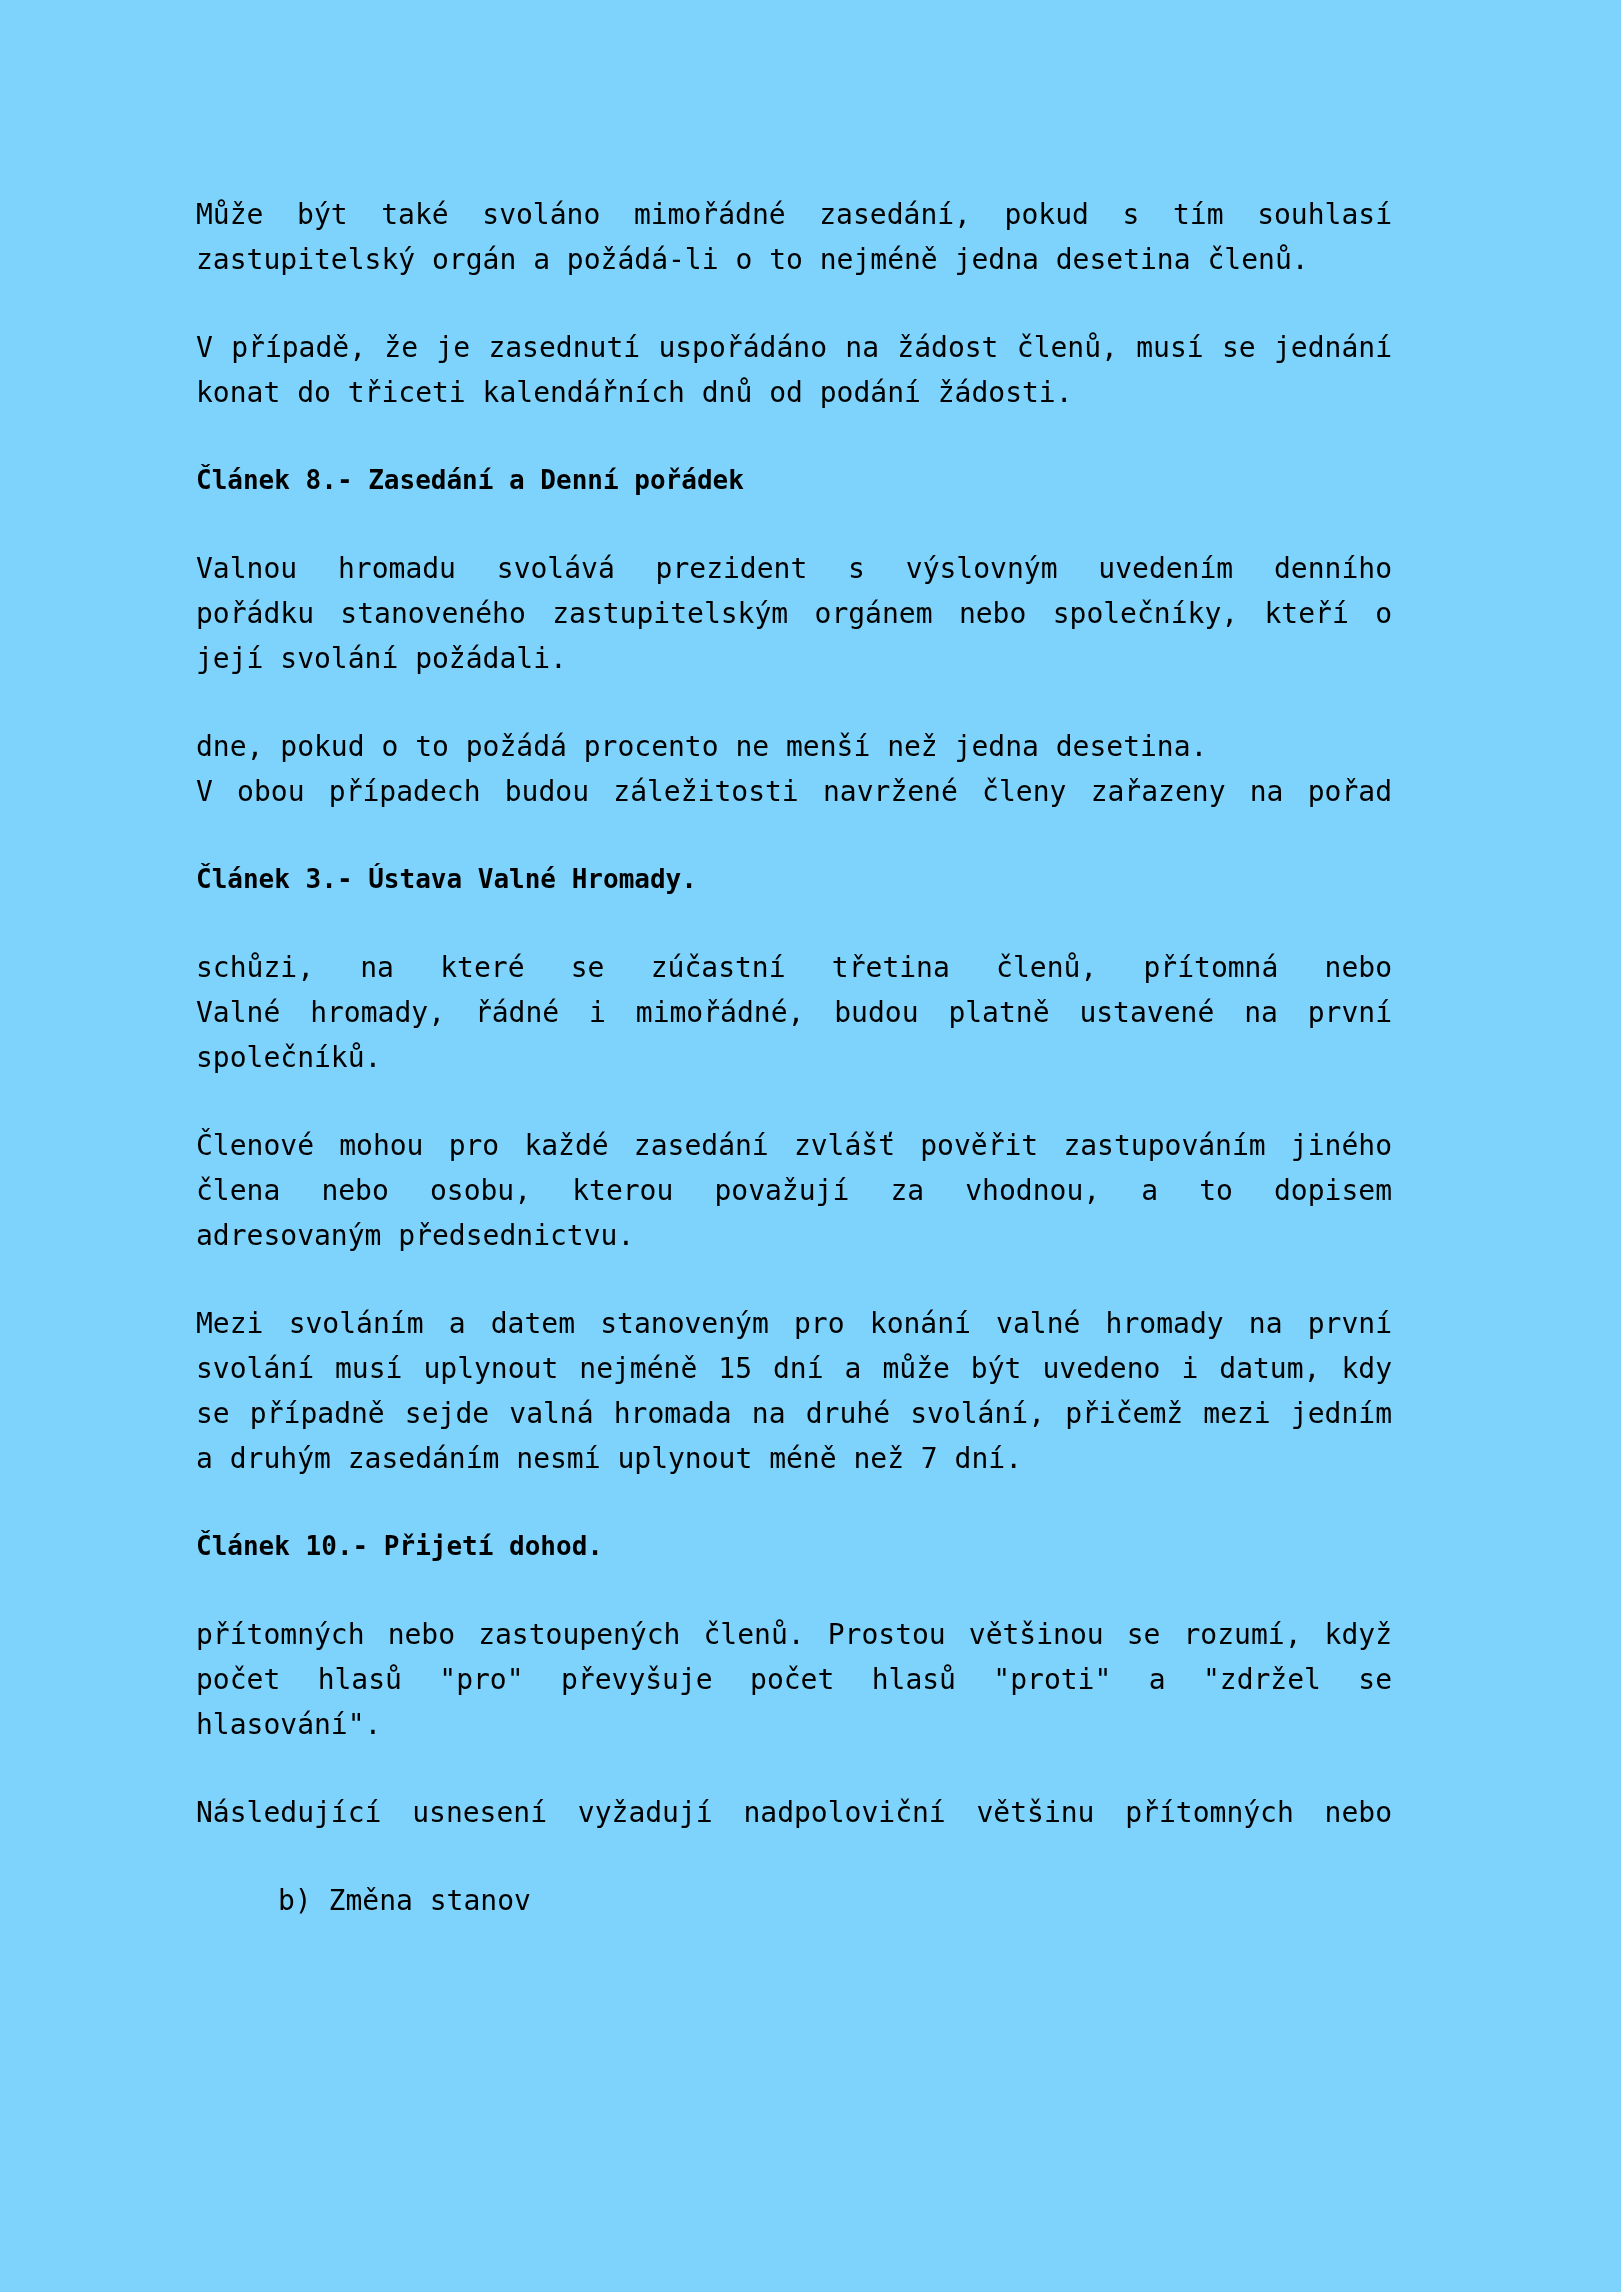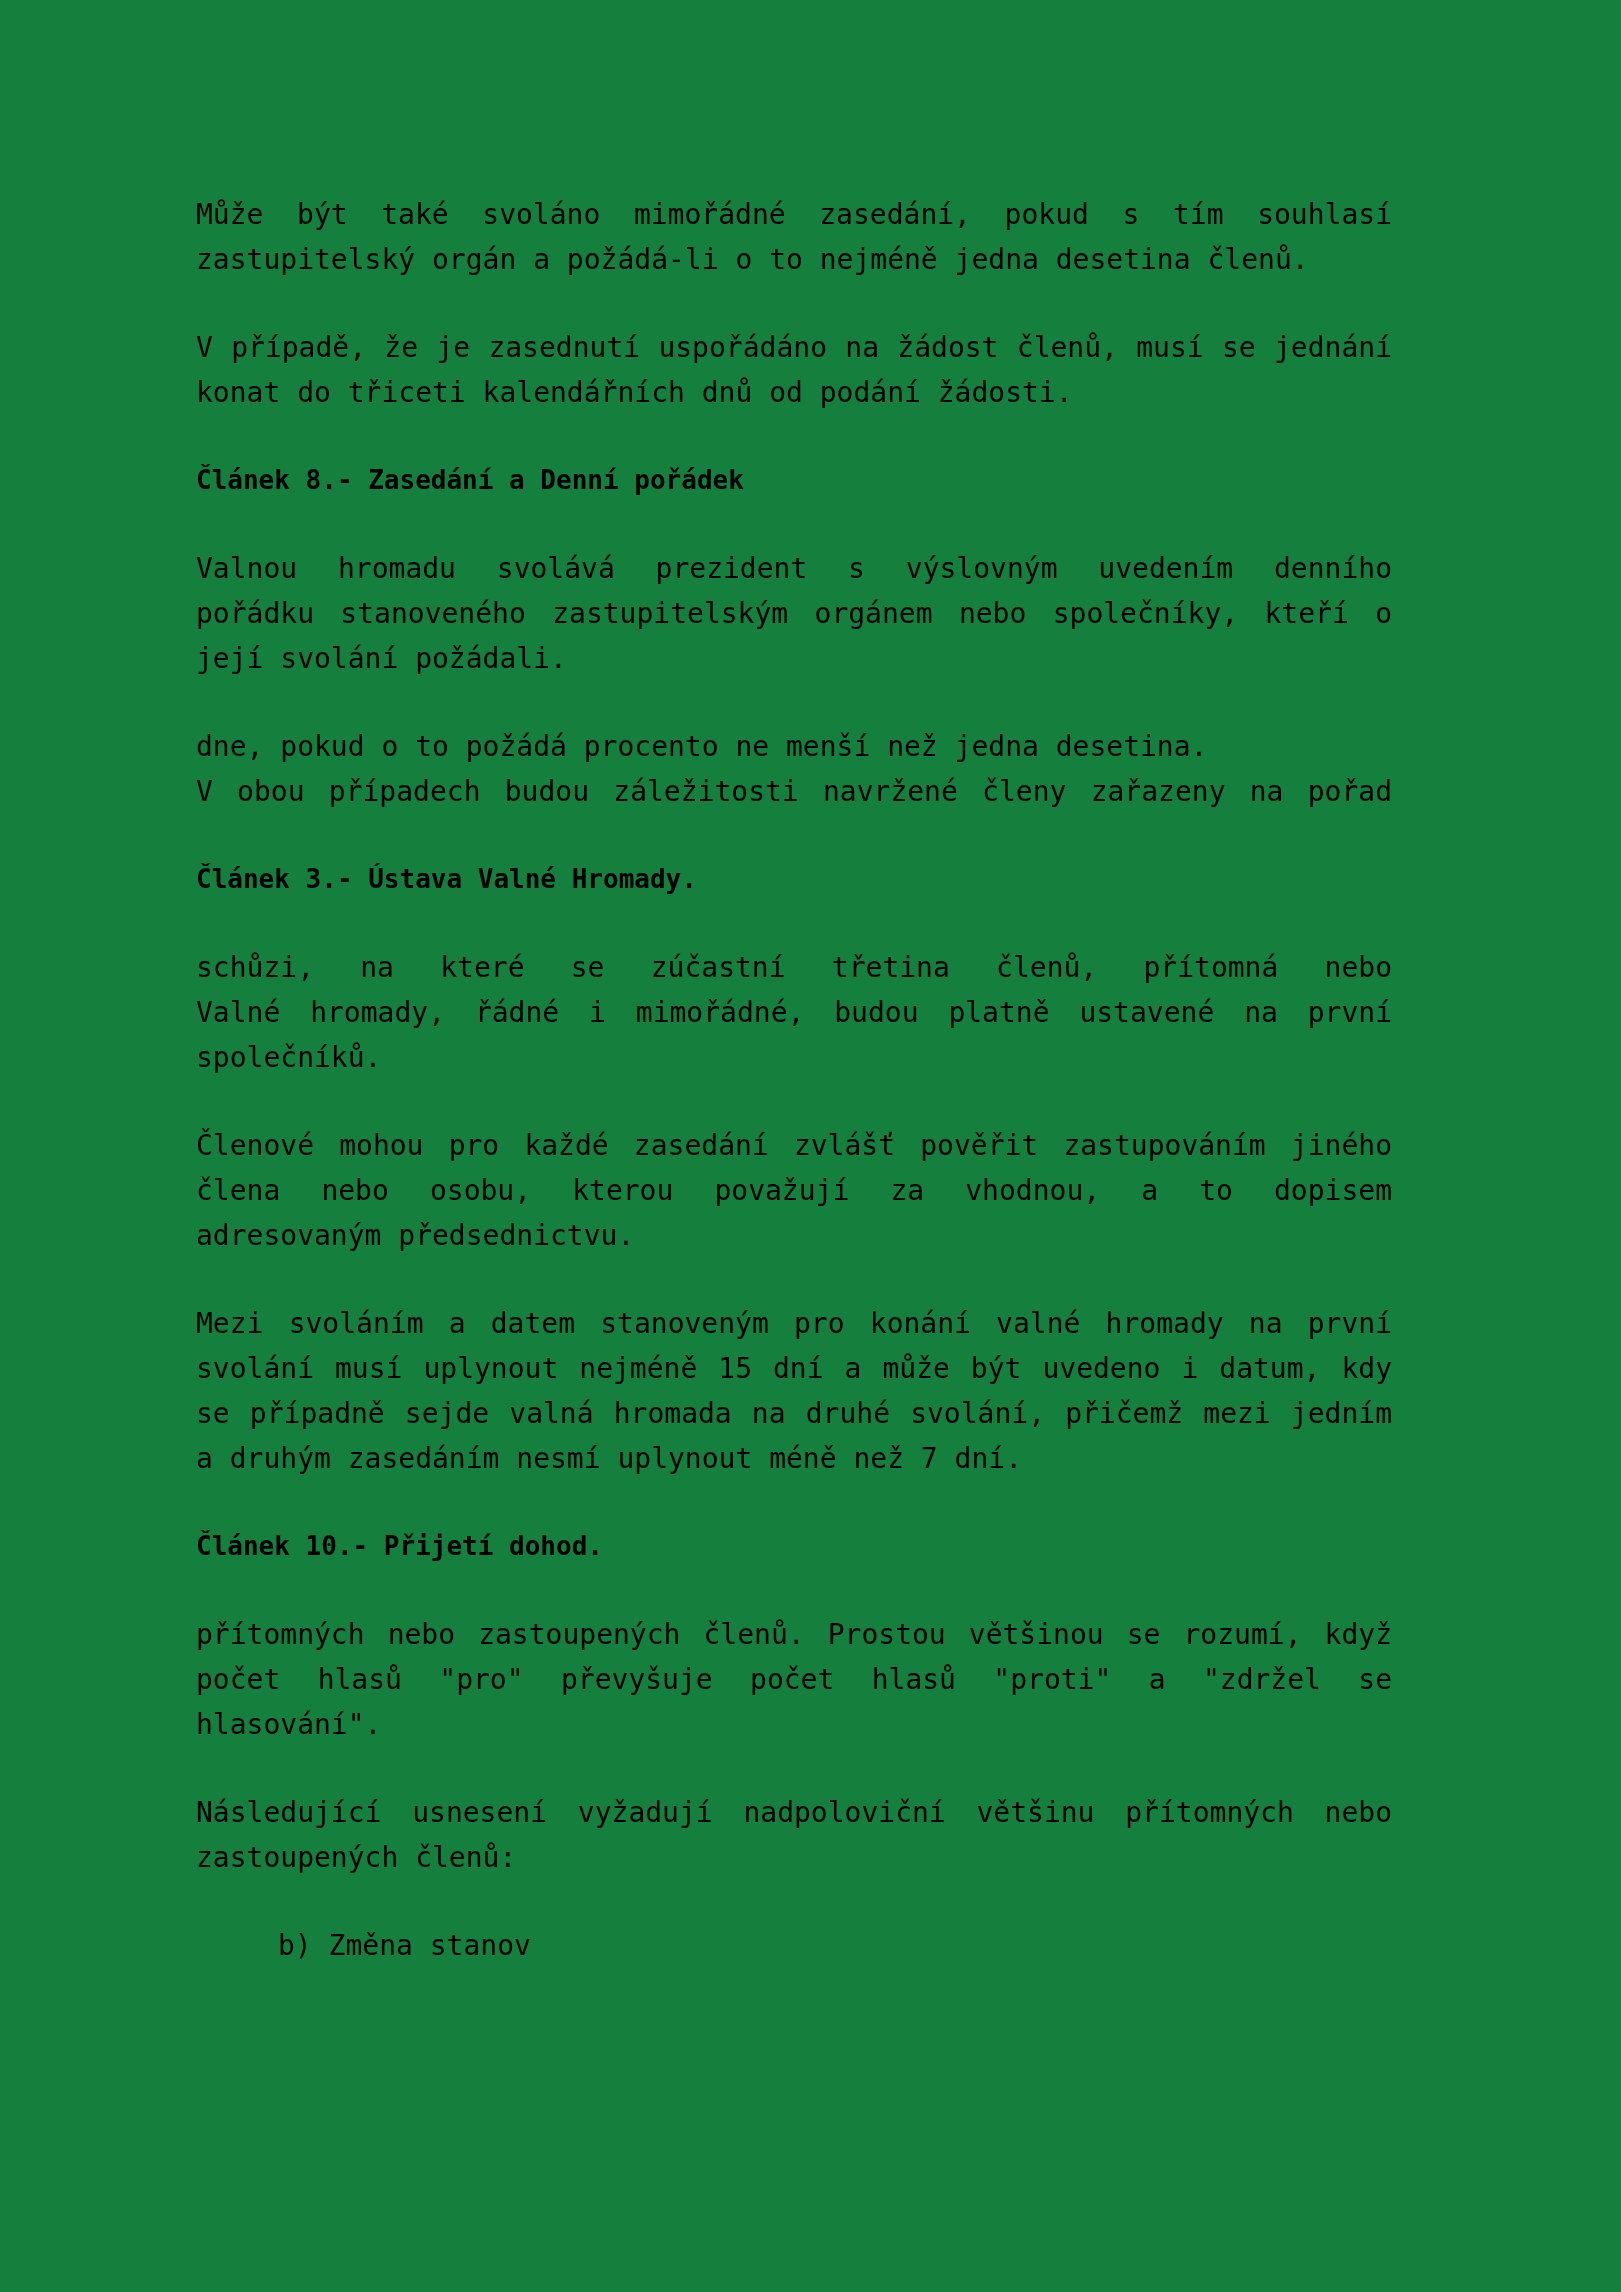--- a/index.html
+++ b/index.html
@@ -4,21 +4,21 @@
 <style>
   html, body {
     margin: 0;
     padding: 0;
     background: #ffffff;
   }
   .page {
     position: relative;
     width: 1621px;
     height: 2293px;
-    background: #15803d;
+    background: #7dd3fc;
     color: #000000;
     font-family: "DejaVu Sans Mono", "Liberation Mono", monospace;
     overflow: hidden;
   }
   .content {
     position: absolute;
     left: 196px;
     top: 192px;
     width: 1196px;
     font-size: 28px;
@@ -102,21 +102,20 @@
     <h2 class="heading">Článek 10.- Přijetí dohod.</h2>
 
     <p class="para">
       <span class="ln j">přítomných nebo zastoupených členů. Prostou většinou se rozumí, když</span>
       <span class="ln j">počet hlasů "pro" převyšuje počet hlasů "proti" a "zdržel se</span>
       <span class="ln">hlasování".</span>
     </p>
 
     <p class="para">
       <span class="ln j">Následující usnesení vyžadují nadpoloviční většinu přítomných nebo</span>
-      <span class="ln">zastoupených členů:</span>
     </p>
 
     <div class="list">
       <div class="list-item">b) Změna stanov</div>
     </div>
 
   </div>
 </div>
 
 

